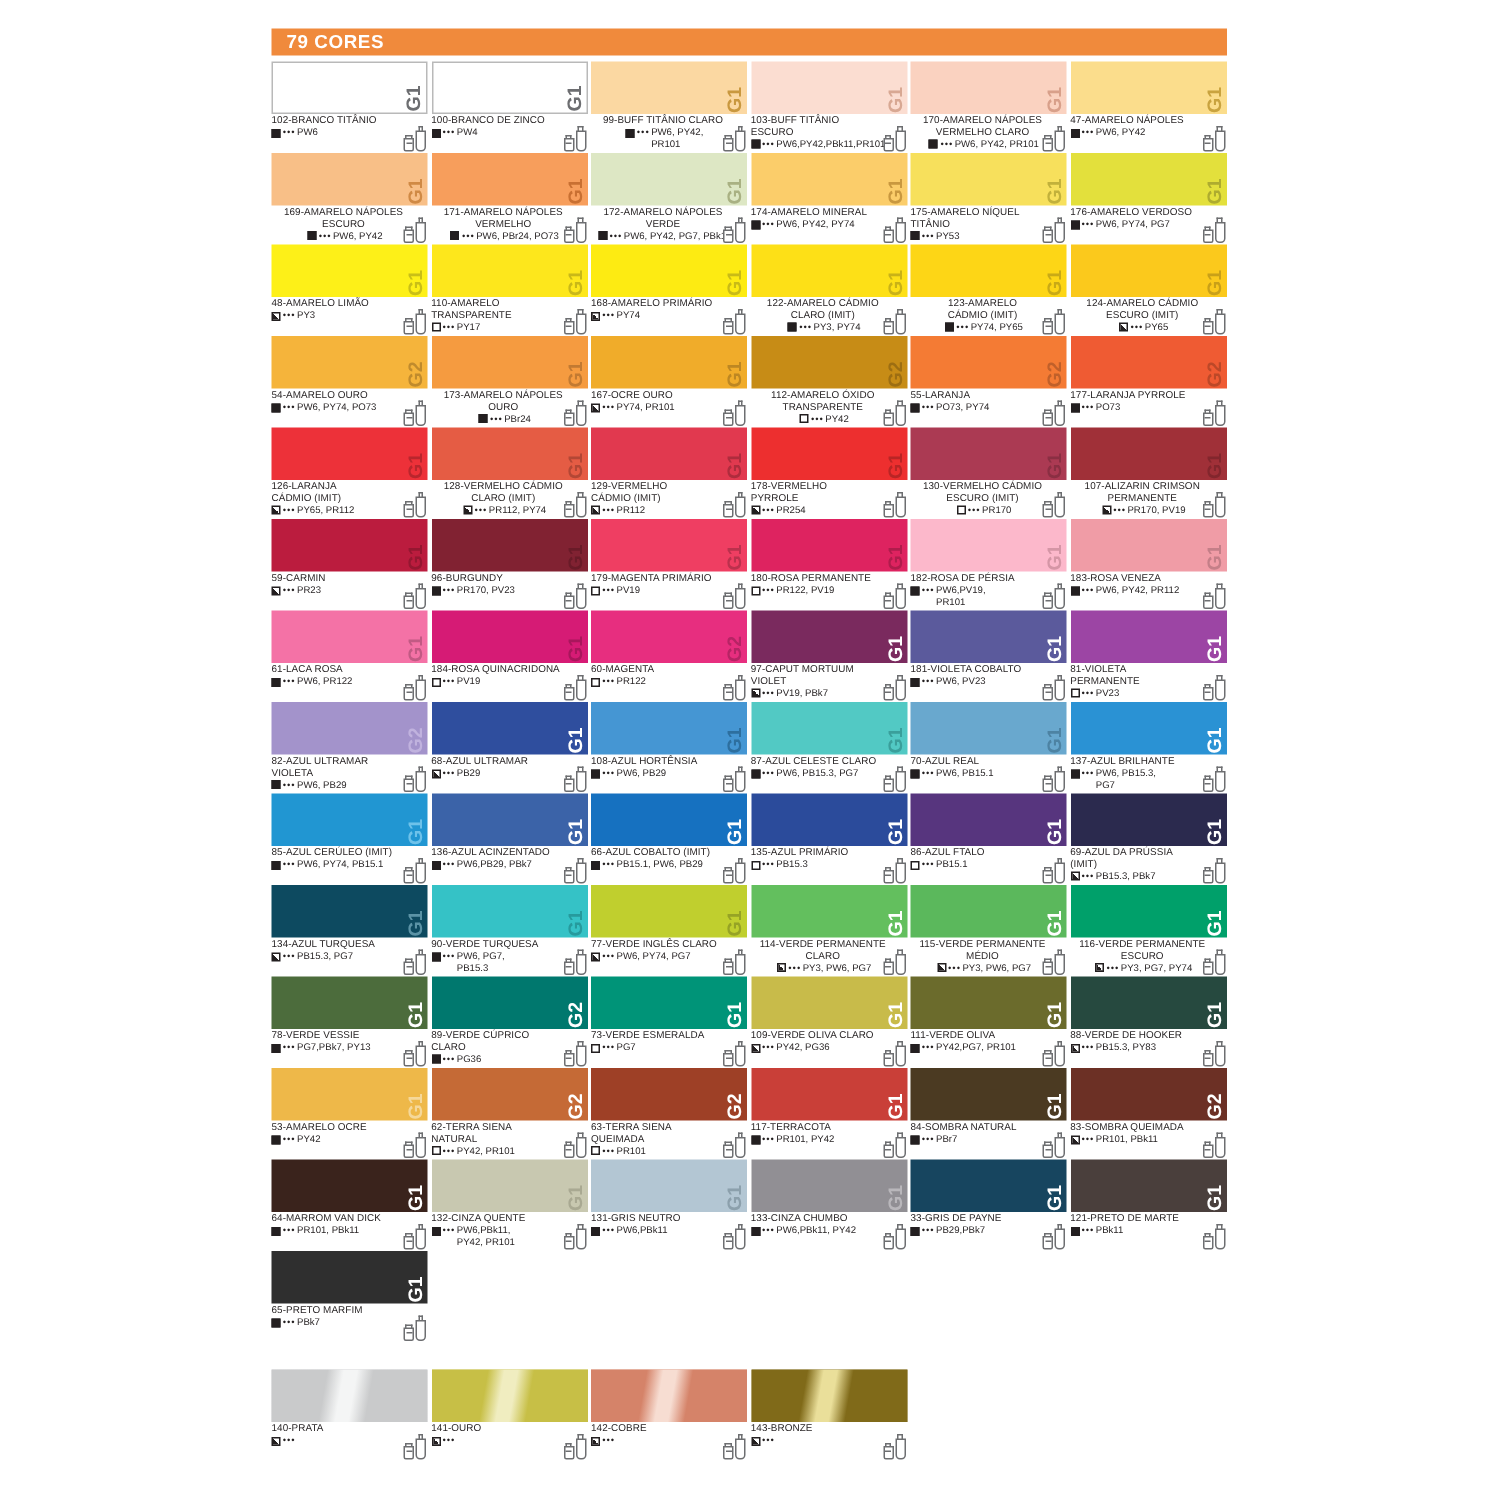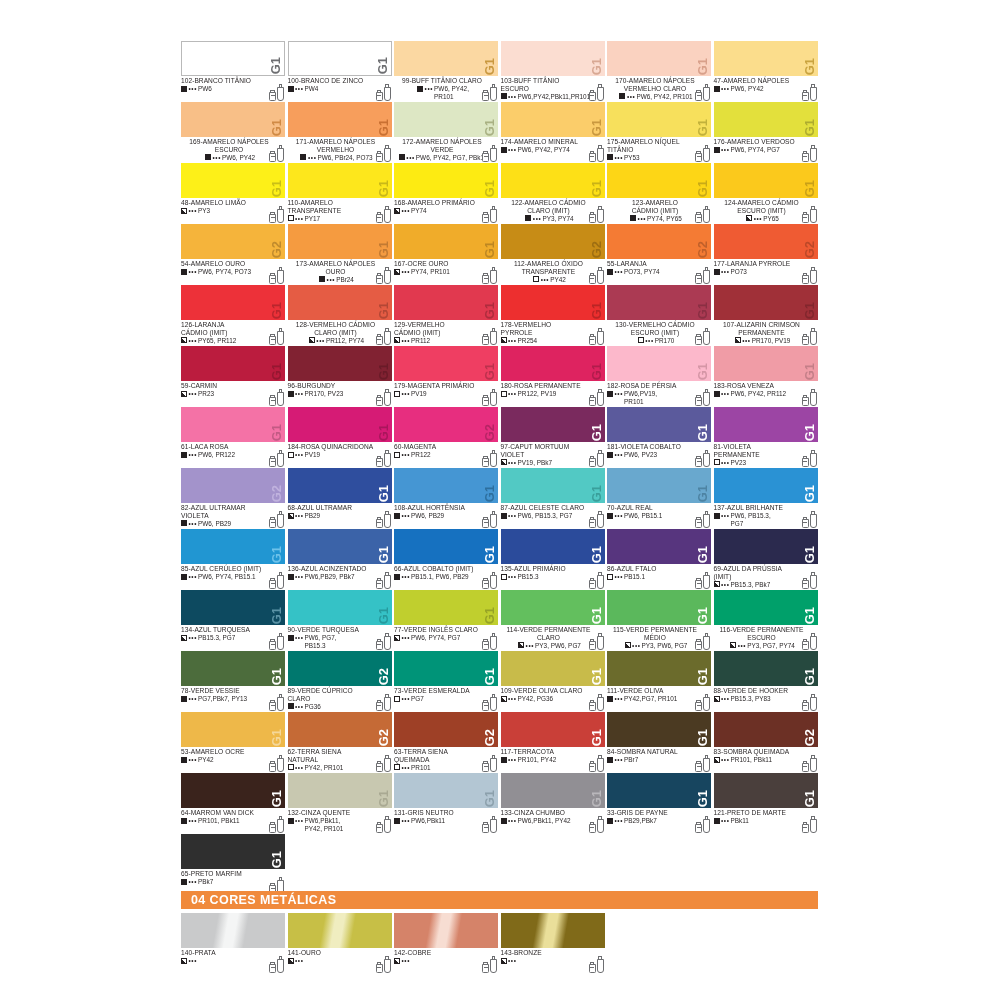--- a/index.html
+++ b/index.html
@@ -133,20 +133,23 @@
     content:"";position:absolute;left:.5px;right:.5px;top:2.2px;
     border-top:.7px solid #6d6e71;
   }
   .tube-lg .tube-body{border-radius:0 0 3px 3px;}
 </style>
 </head>
 <body>
 
 <div id="page">
 
+  <div class="section-bar" id="bar-cores" style="top:19px;">
+    <span class="bar-text">79 CORES</span>
+  </div>
 
   <div class="grid" id="grid-cores" style="top:41px;">
       <div class="row">
         <div class="cell">
           <div class="swatch outline" style="background:#ffffff;">
             <span class="series" style="color:#6d6e71">G1</span>
           </div>
           <div class="info">
             <div class="cname">102-BRANCO TITÂNIO</div>
             <div class="pigrow">
@@ -2015,23 +2018,20 @@
               <span class="tube-lg">
                 <span class="tube-cap"></span>
                 <span class="tube-body"></span>
               </span>
             </span>
           </div>
         </div>
       </div>
     </div>
 
-  <div class="section-bar" id="bar-metal" style="top:891px;">
-    <span class="bar-text">04 CORES METÁLICAS</span>
-  </div>
 
   <div class="grid" id="grid-metal" style="top:913px;">
       <div class="row">
         <div class="cell">
           <div class="swatch" style="background:#c9cacb;">
             <span class="metal-stripe" style="background:linear-gradient(100deg,#c9cacb 0 34%,#f4f5f5 44%,#f4f5f5 52%,#c9cacb 62% 100%);"></span>
           </div>
           <div class="info">
             <div class="cname">140-PRATA</div>
             <div class="pigrow">

